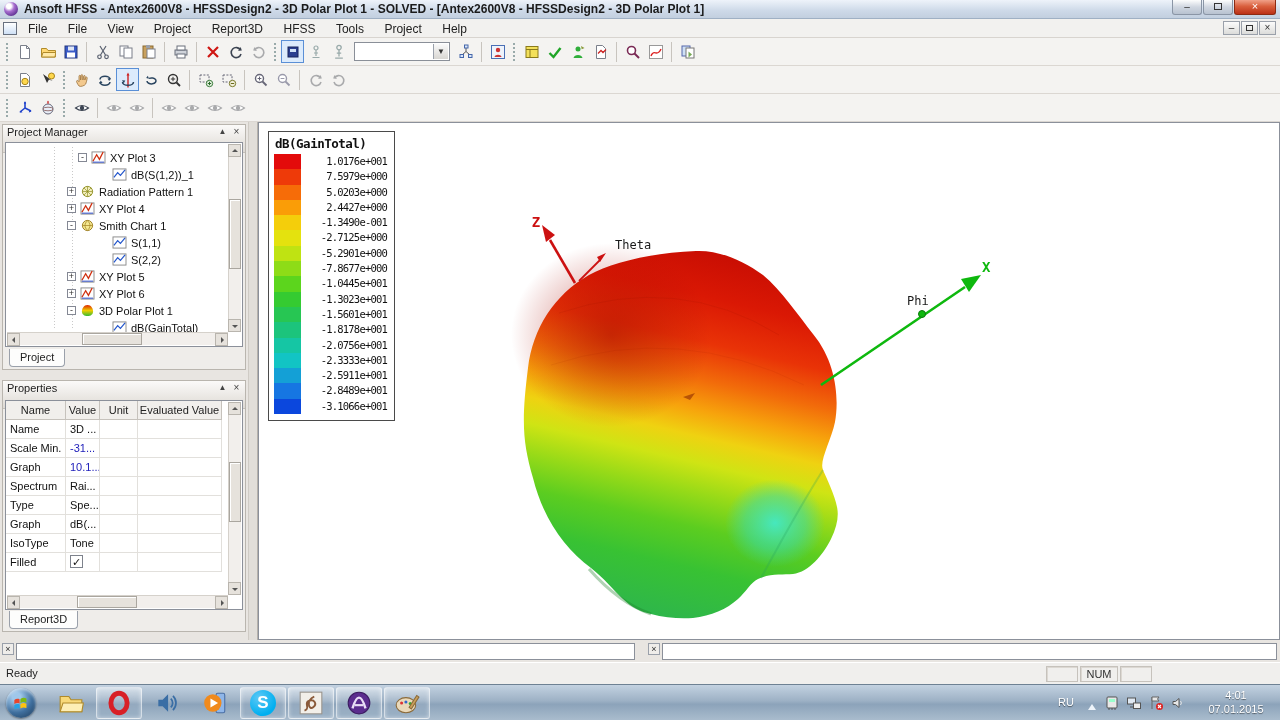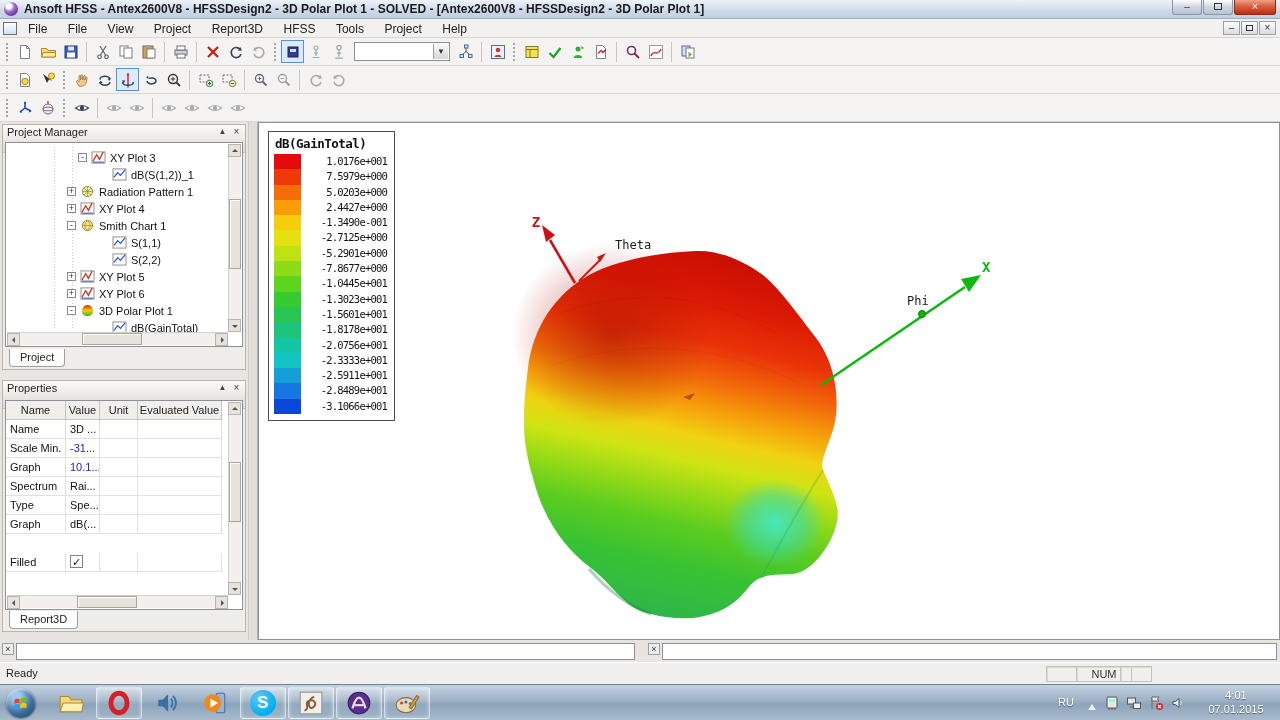--- a/index.html
+++ b/index.html
@@ -802,20 +802,26 @@
         </div>
         <div class="prow" style="top:95px">
           <span class="pc" style="left:0;width:60px">Type</span>
           <span class="pc" style="left:60px;width:34px">Spe...</span>
           <span class="pc" style="left:94px;width:38px"></span>
             <span class="pc" style="left:132px;width:84px"></span>
         </div>
         <div class="prow" style="top:114px">
           <span class="pc" style="left:0;width:60px">Graph</span>
           <span class="pc" style="left:60px;width:34px">dB(...</span>
+          <span class="pc" style="left:94px;width:38px"></span>
+            <span class="pc" style="left:132px;width:84px"></span>
+        </div>
+        <div class="prow" style="top:133px">
+          <span class="pc" style="left:0;width:60px">IsoType</span>
+          <span class="pc" style="left:60px;width:34px">Tone</span>
           <span class="pc" style="left:94px;width:38px"></span>
             <span class="pc" style="left:132px;width:84px"></span>
         </div>
         <div class="prow" style="top:152px">
           <span class="pc" style="left:0;width:60px">Filled</span>
           <span class="pc" style="left:60px;width:34px">
               <span class="cb" style="left:4px;top:2px">✓</span>
             </span>
           <span class="pc" style="left:94px;width:38px"></span>
             <span class="pc" style="left:132px;width:84px"></span>
@@ -994,21 +1000,21 @@
     <div class="bfield"></div>
   </div>
   <div class="bpane" id="bpr">
     <span class="bx">×</span>
     <div class="bfield"></div>
   </div>
 
   <div id="statusbar">
     <span id="status-ready">Ready</span>
     <span class="scell" style="right:202px;width:32px"></span>
-    <span class="scell" style="right:148px;width:56px">NUM</span>
+    <span class="scell" style="right:162px;width:38px">NUM</span>
     <span class="scell" style="right:128px;width:32px"></span>
   </div>
 
   <div id="taskbar">
     <div id="startorb">
         <svg viewBox="0 0 24 24">
           <use href="#t-flag"></use>
         </svg>
       </div>
     <div class="tk" style="left:48px">

